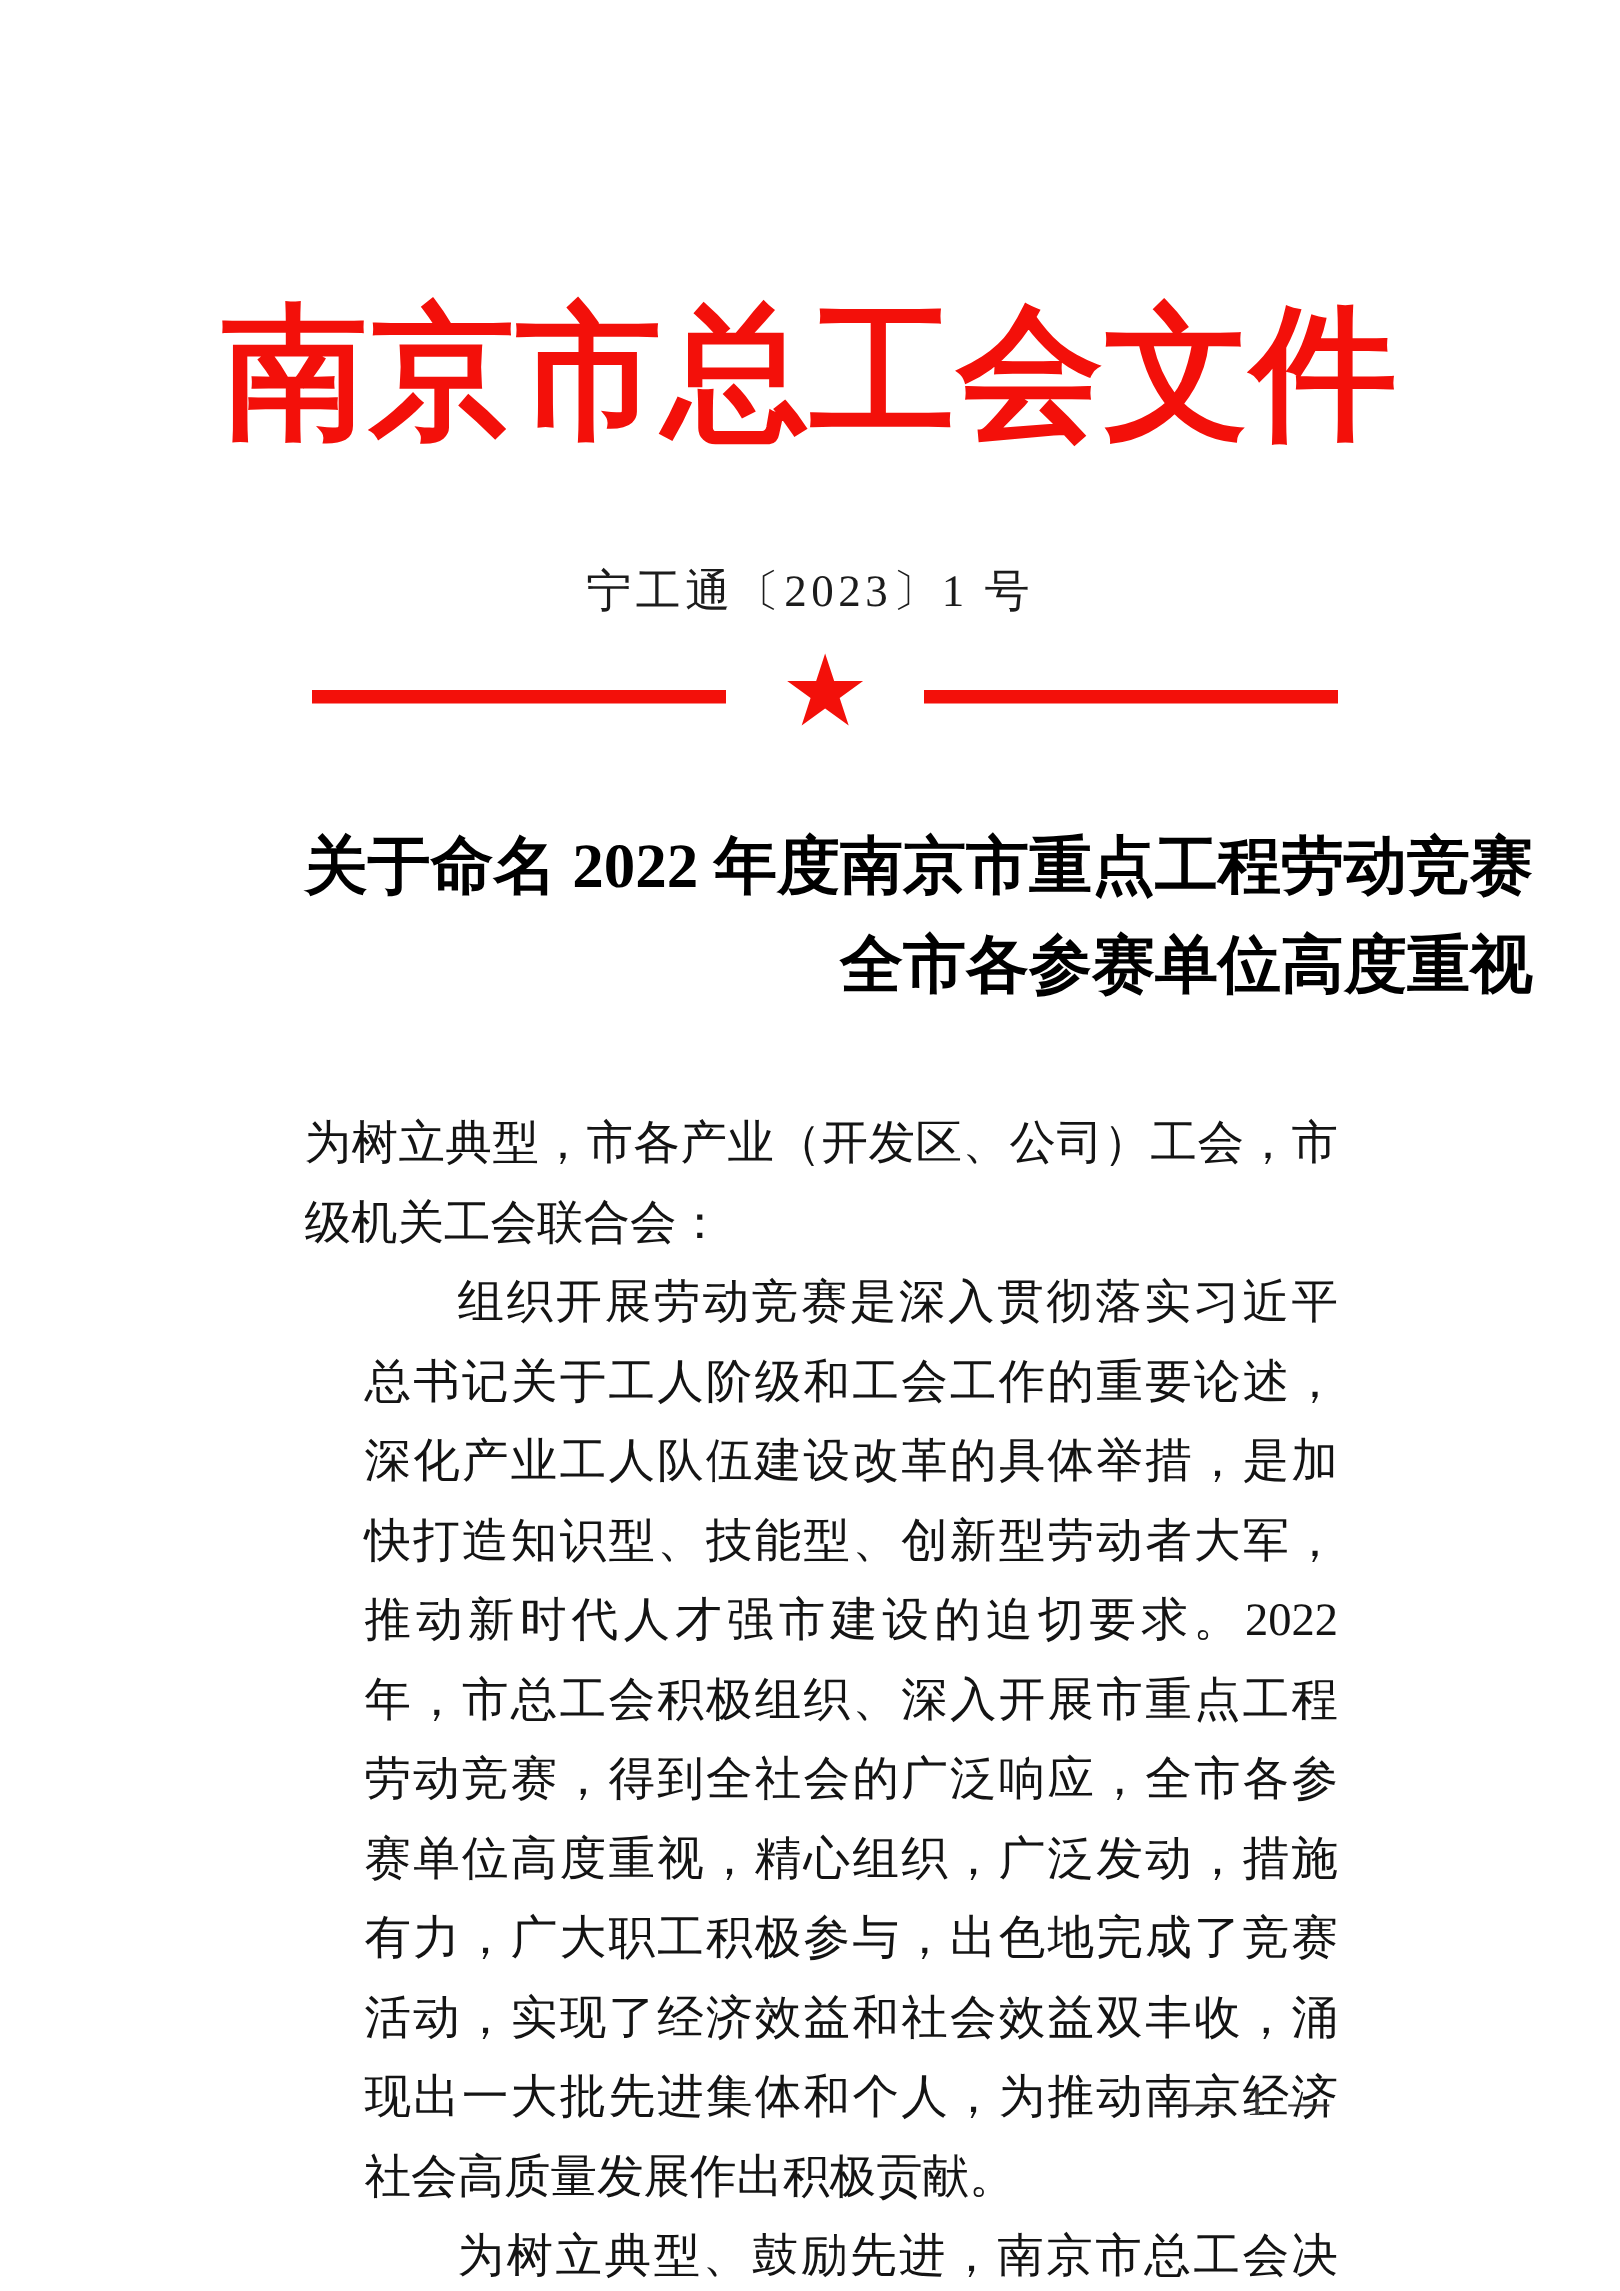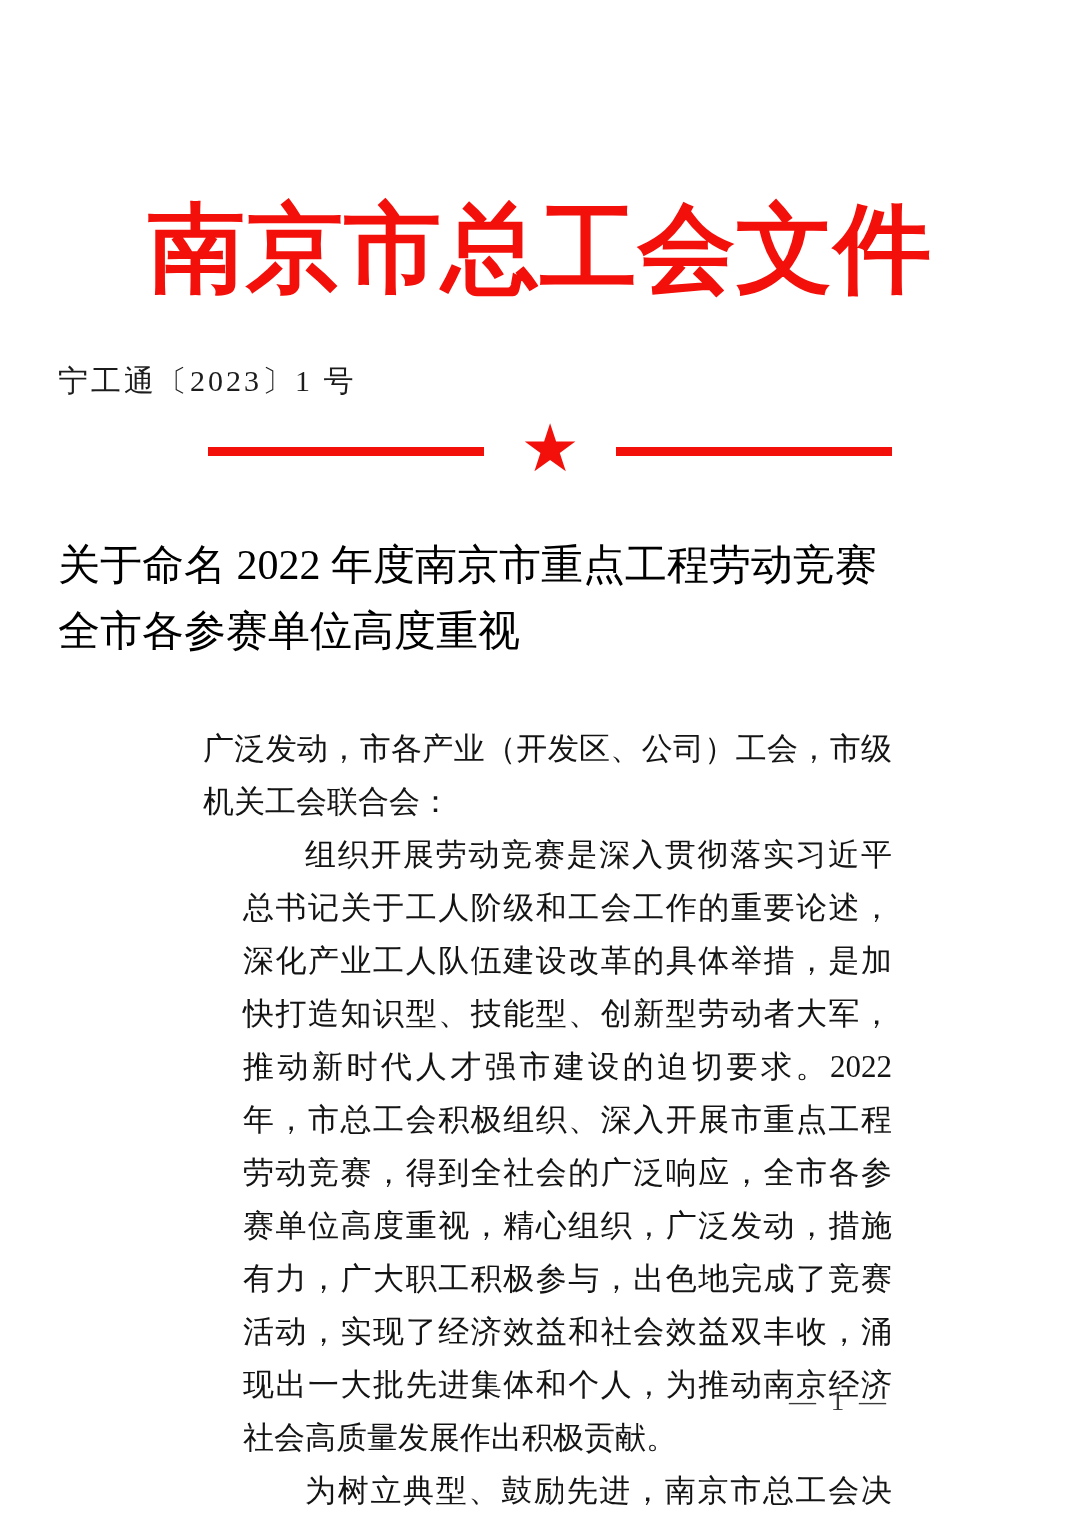--- a/index.html
+++ b/index.html
@@ -18,21 +18,22 @@
     margin-top: 186px;
     text-align: center;
     font-size: 97px;
     font-weight: 900;
     line-height: 1.32;
     letter-spacing: 1px;
     color: var(--accent, #f3100a);
     white-space: nowrap;
   }
   .doc-number {
-    margin-top: 47px;
+    margin-top: 60px;
+    text-align: center;
     font-size: 30px;
     letter-spacing: 3px;
     color: #1c1c1c;
   }
   .red-rule {
     display: flex;
     align-items: center;
     margin: 16px 130px 0 150px;
   }
   .red-rule .seg {
@@ -42,22 +43,22 @@
   }
   .red-rule .star {
     color: var(--accent, #f3100a);
     font-size: 66px;
     line-height: 1;
     margin: 0 36px;
     transform: translateY(-2px);
   }
   .notice-title {
     margin-top: 48px;
-    text-align: left;
-    font-weight: normal;
+    text-align: right;
+    font-weight: bold;
     font-size: 42px;
     line-height: 66px;
     color: #000000;
   }
   .body-text {
     margin: 58px 130px 0 145px;
     font-size: 31px;
     line-height: 53px;
     text-align: justify;
     text-justify: inter-ideograph;
@@ -88,20 +89,20 @@
     <span class="star">★</span>
     <div class="seg"></div>
   </div>
 
   <div class="notice-title">
     <div>关于命名 2022 年度南京市重点工程劳动竞赛</div>
     <div>全市各参赛单位高度重视</div>
   </div>
 
   <div class="body-text">
-    <p class="salutation">广泛发动，市各产业（开发区、公司）工会，市级机关工会联合会：</p>
+    <p class="salutation">为树立典型，市各产业（开发区、公司）工会，市级机关工会联合会：</p>
     <p class="para">组织开展劳动竞赛是深入贯彻落实习近平总书记关于工人阶级和工会工作的重要论述，深化产业工人队伍建设改革的具体举措，是加快打造知识型、技能型、创新型劳动者大军，推动新时代人才强市建设的迫切要求。2022 年，市总工会积极组织、深入开展市重点工程劳动竞赛，得到全社会的广泛响应，全市各参赛单位高度重视，精心组织，广泛发动，措施有力，广大职工积极参与，出色地完成了竞赛活动，实现了经济效益和社会效益双丰收，涌现出一大批先进集体和个人，为推动南京经济社会高质量发展作出积极贡献。</p>
     <p class="para">为树立典型、鼓励先进，南京市总工会决定命名中铁第四勘察设计院有限公司等 26 家单位为“2022 年度南京市重点工程劳动竞赛先进单位”，同时授予南京市五一劳动奖状；命名中交</p>
   </div>
 
   <div class="page-number">— 1 —</div>
 
 </div>
 
 </body></html>

